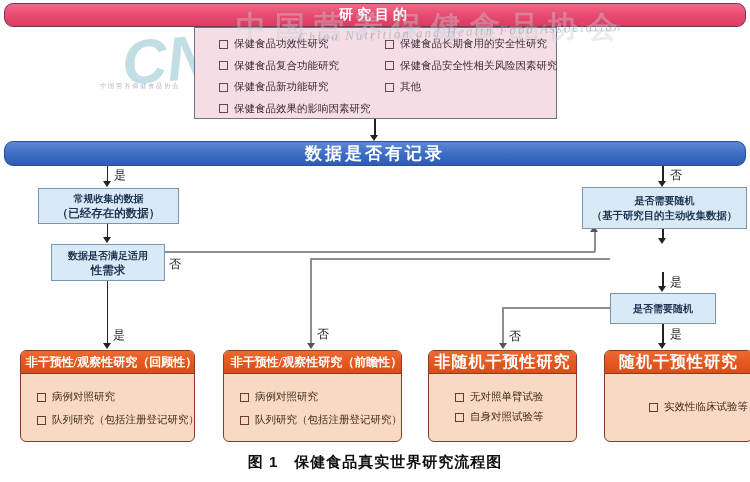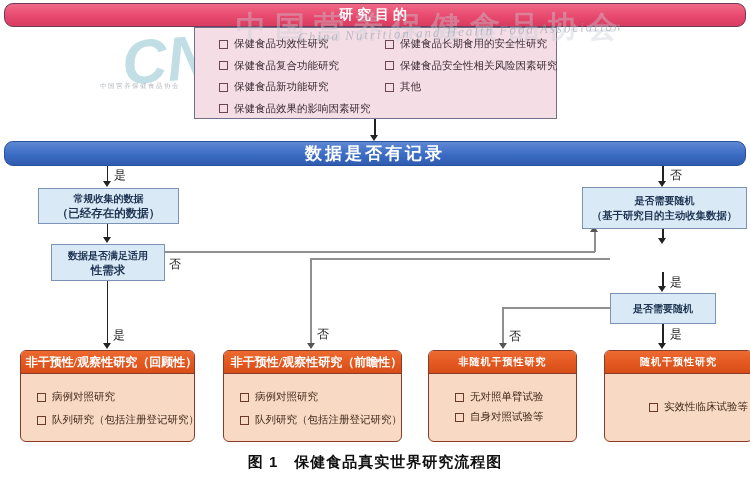--- a/index.html
+++ b/index.html
@@ -37,21 +37,21 @@
   .dbox .l1{font-size:10px;line-height:15px;white-space:nowrap;}
   .dbox .l2{font-size:11.5px;line-height:15px;white-space:nowrap;}
   .dbox .l2s{font-size:10.4px;line-height:15px;white-space:nowrap;}
 
   .obox{position:absolute;top:350px;height:92px;background:#f8d9c3;border:1px solid #8a3a28;
         border-radius:6px;z-index:2;overflow:hidden;box-sizing:border-box;}
   .ohead{height:22px;background:linear-gradient(#ec6a30,#e2571f 60%,#d84e18);
          border-bottom:1px solid #8a3a28;display:flex;align-items:center;justify-content:center;
          color:#ffffff;font-weight:bold;white-space:nowrap;}
   .ohead.small{font-size:12px;letter-spacing:0px;padding-left:8px;}
-  .ohead.big{font-size:10px;letter-spacing:1px;}
+  .ohead.big{font-size:16px;letter-spacing:1px;}
   .oitems{display:flex;flex-direction:column;}
   .oitem{display:flex;align-items:center;gap:6px;font-size:10.5px;color:#402a1c;white-space:nowrap;}
   .ocb{flex:0 0 auto;width:7px;height:7px;border:1px solid #6b3a28;background:transparent;}
 
   
   .vline{position:absolute;width:1.5px;background:#222;z-index:1;}
   .hline{position:absolute;height:1.5px;background:#8f8f8f;z-index:1;}
   .vline.gray{background:#8f8f8f;}
   .ah-down{position:absolute;width:0;height:0;border-left:4.5px solid transparent;
            border-right:4.5px solid transparent;border-top:6.5px solid #222;z-index:1;}

